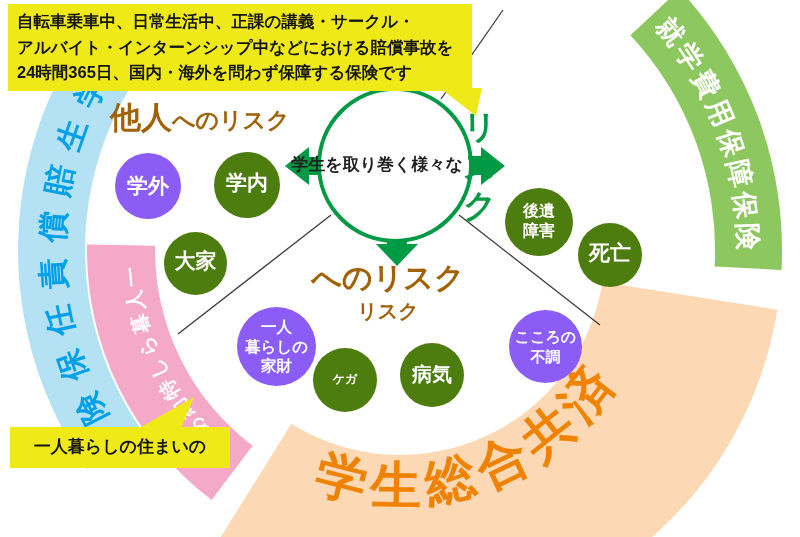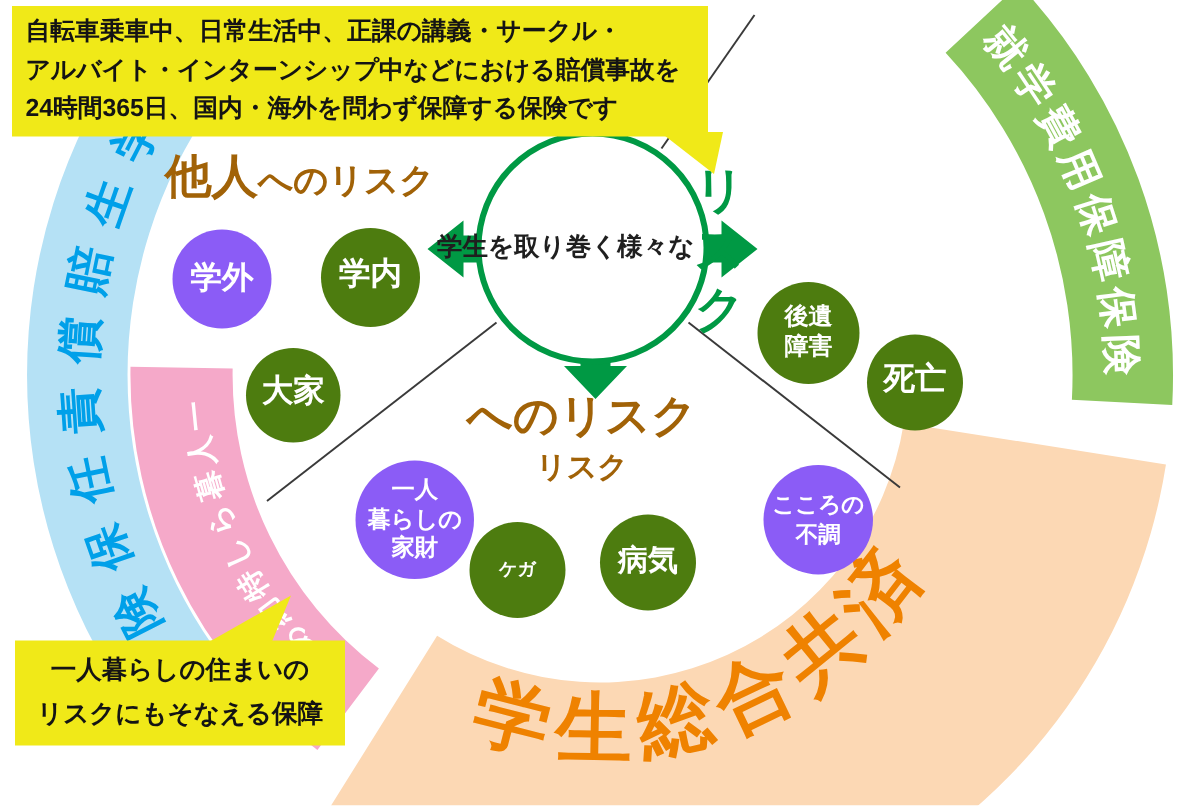--- a/index.html
+++ b/index.html
@@ -129,16 +129,15 @@
     <div class="co-line">自転車乗車中、日常生活中、正課の講義・サークル・</div>
     <div class="co-line">アルバイト・インターンシップ中などにおける賠償事故を</div>
     <div class="co-line">24時間365日、国内・海外を問わず保障する保険です</div>
   </div>
 
   <svg class="tail" style="left:124px; top:394px;" width="74" height="38">
     <polygon points="10,37 56,37 70,3" fill="#f0e918"></polygon>
   </svg>
   <div class="abs callout co-bottom">
     <div class="co-line">一人暮らしの住まいの</div>
-    <div class="co-line">リスクにもそなえる保障</div>
   </div>
 
 </div>
 
 </body></html>

